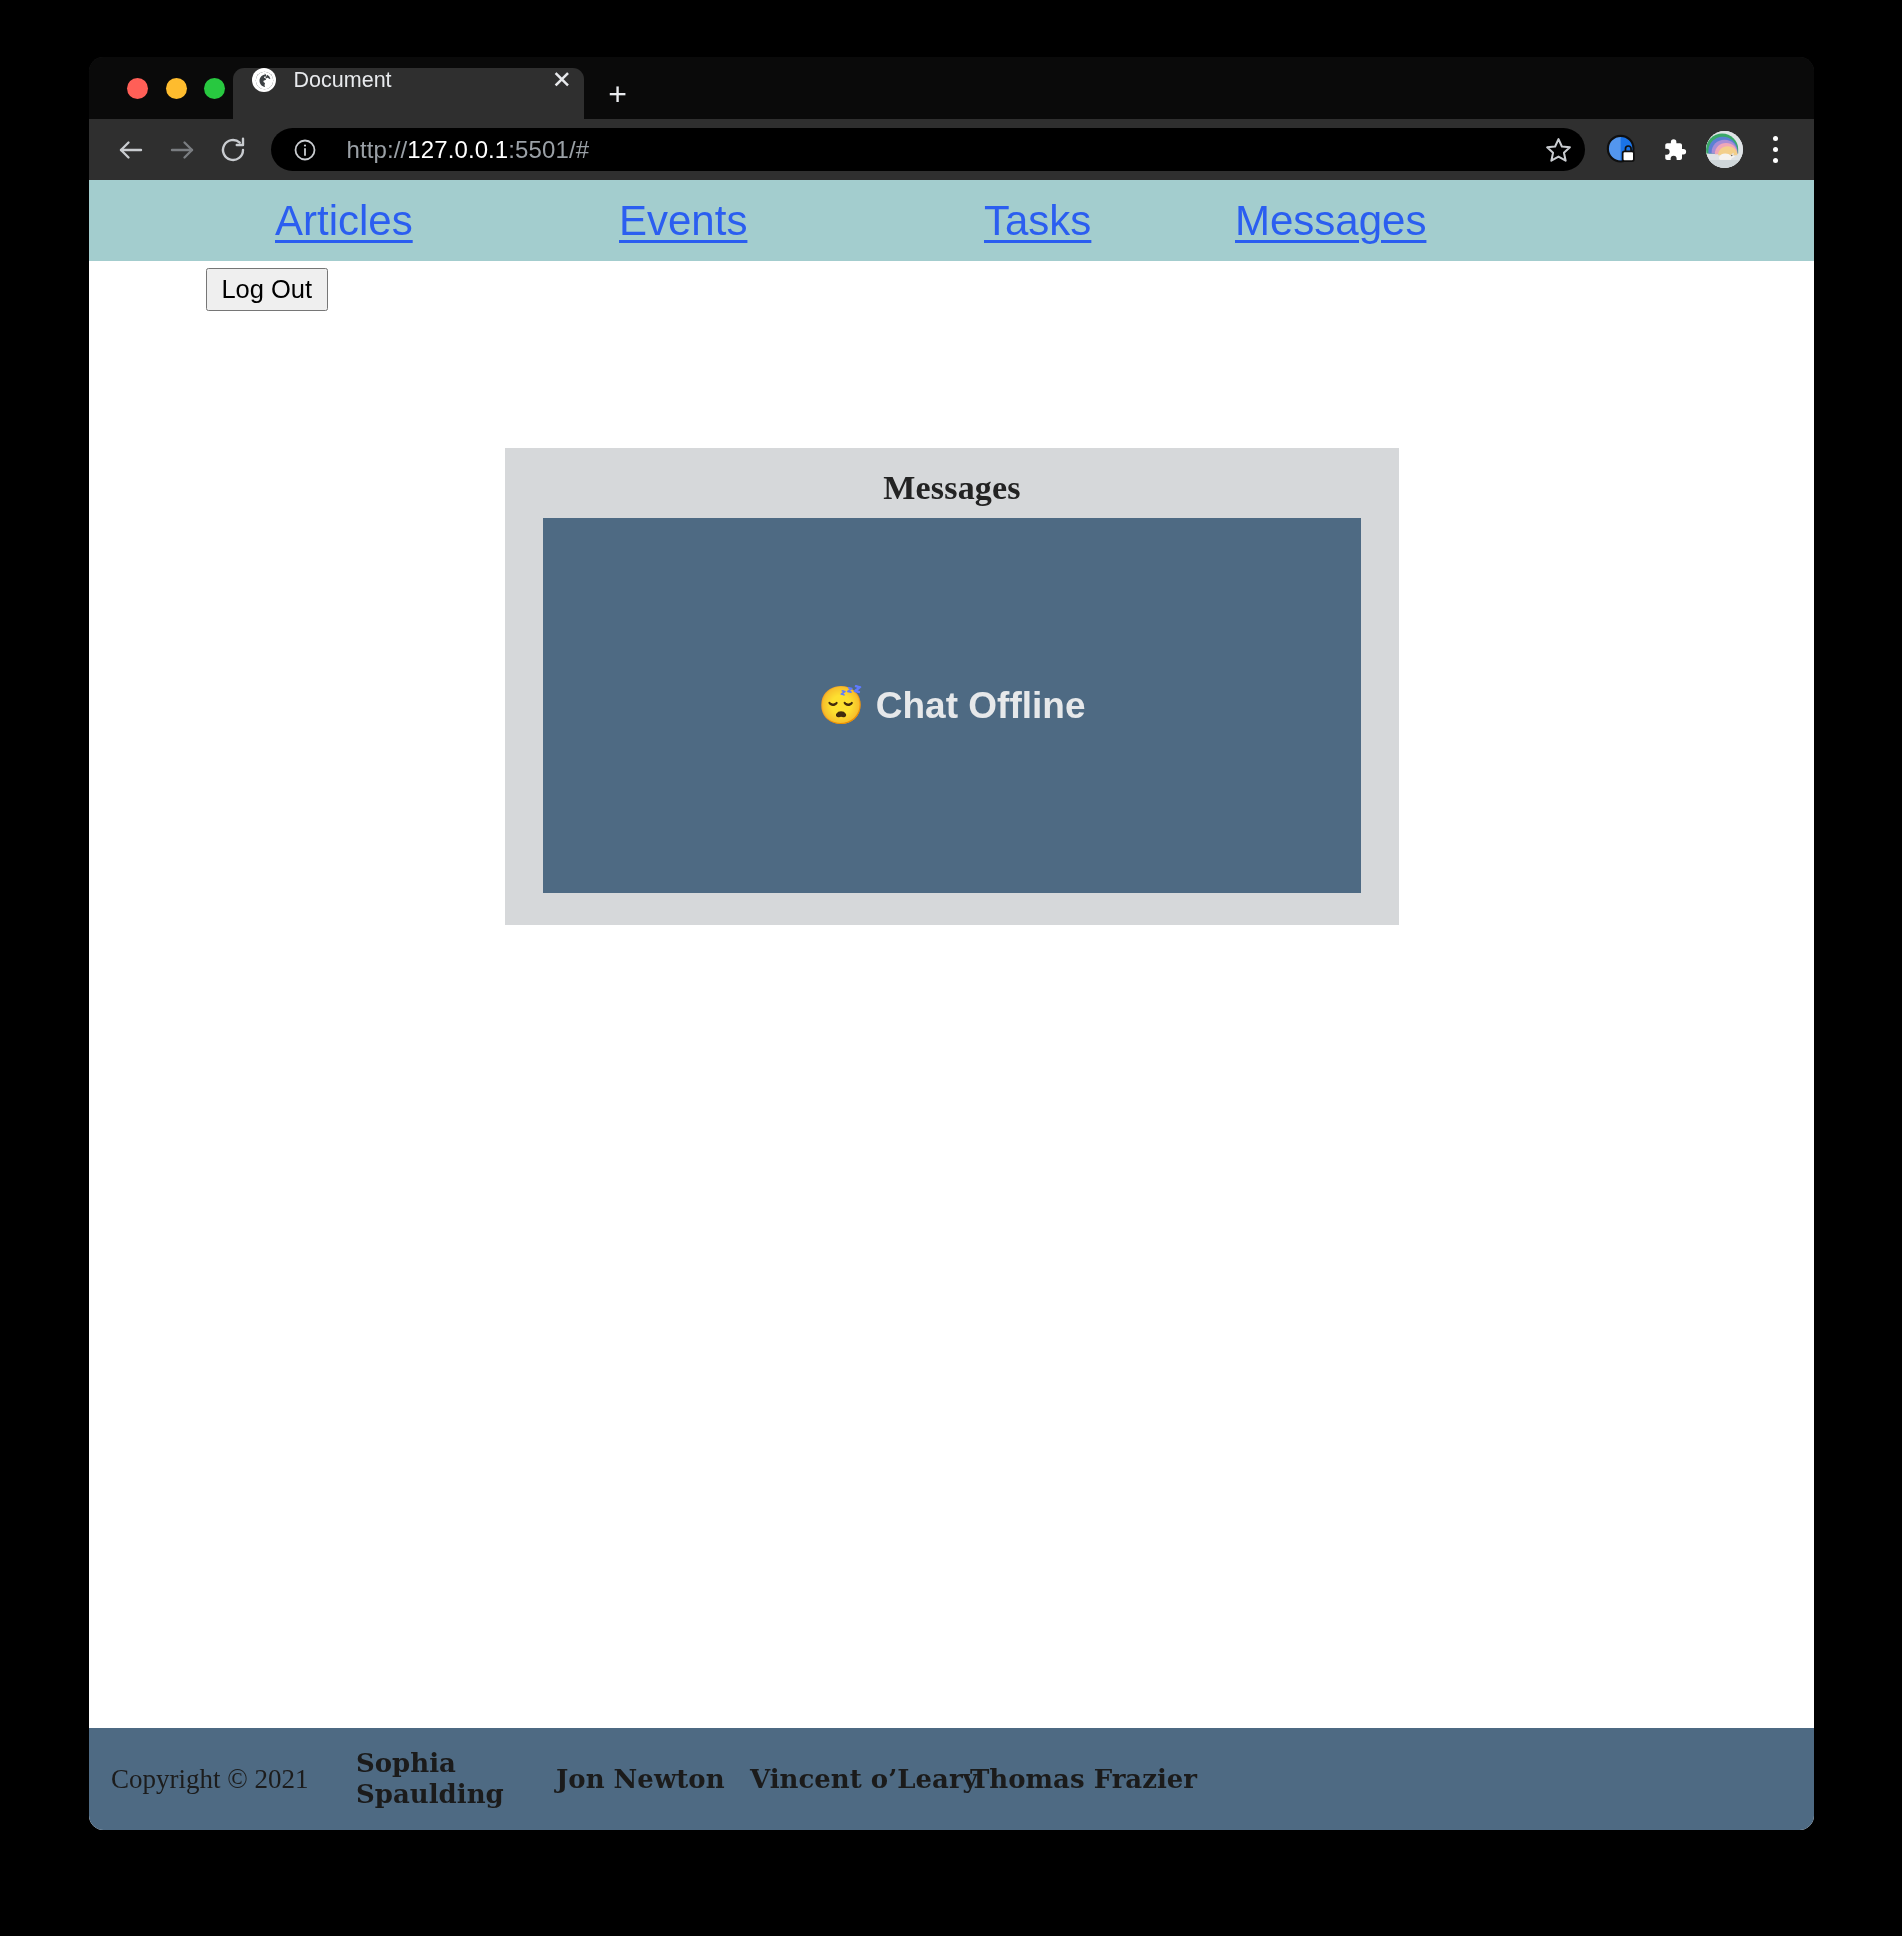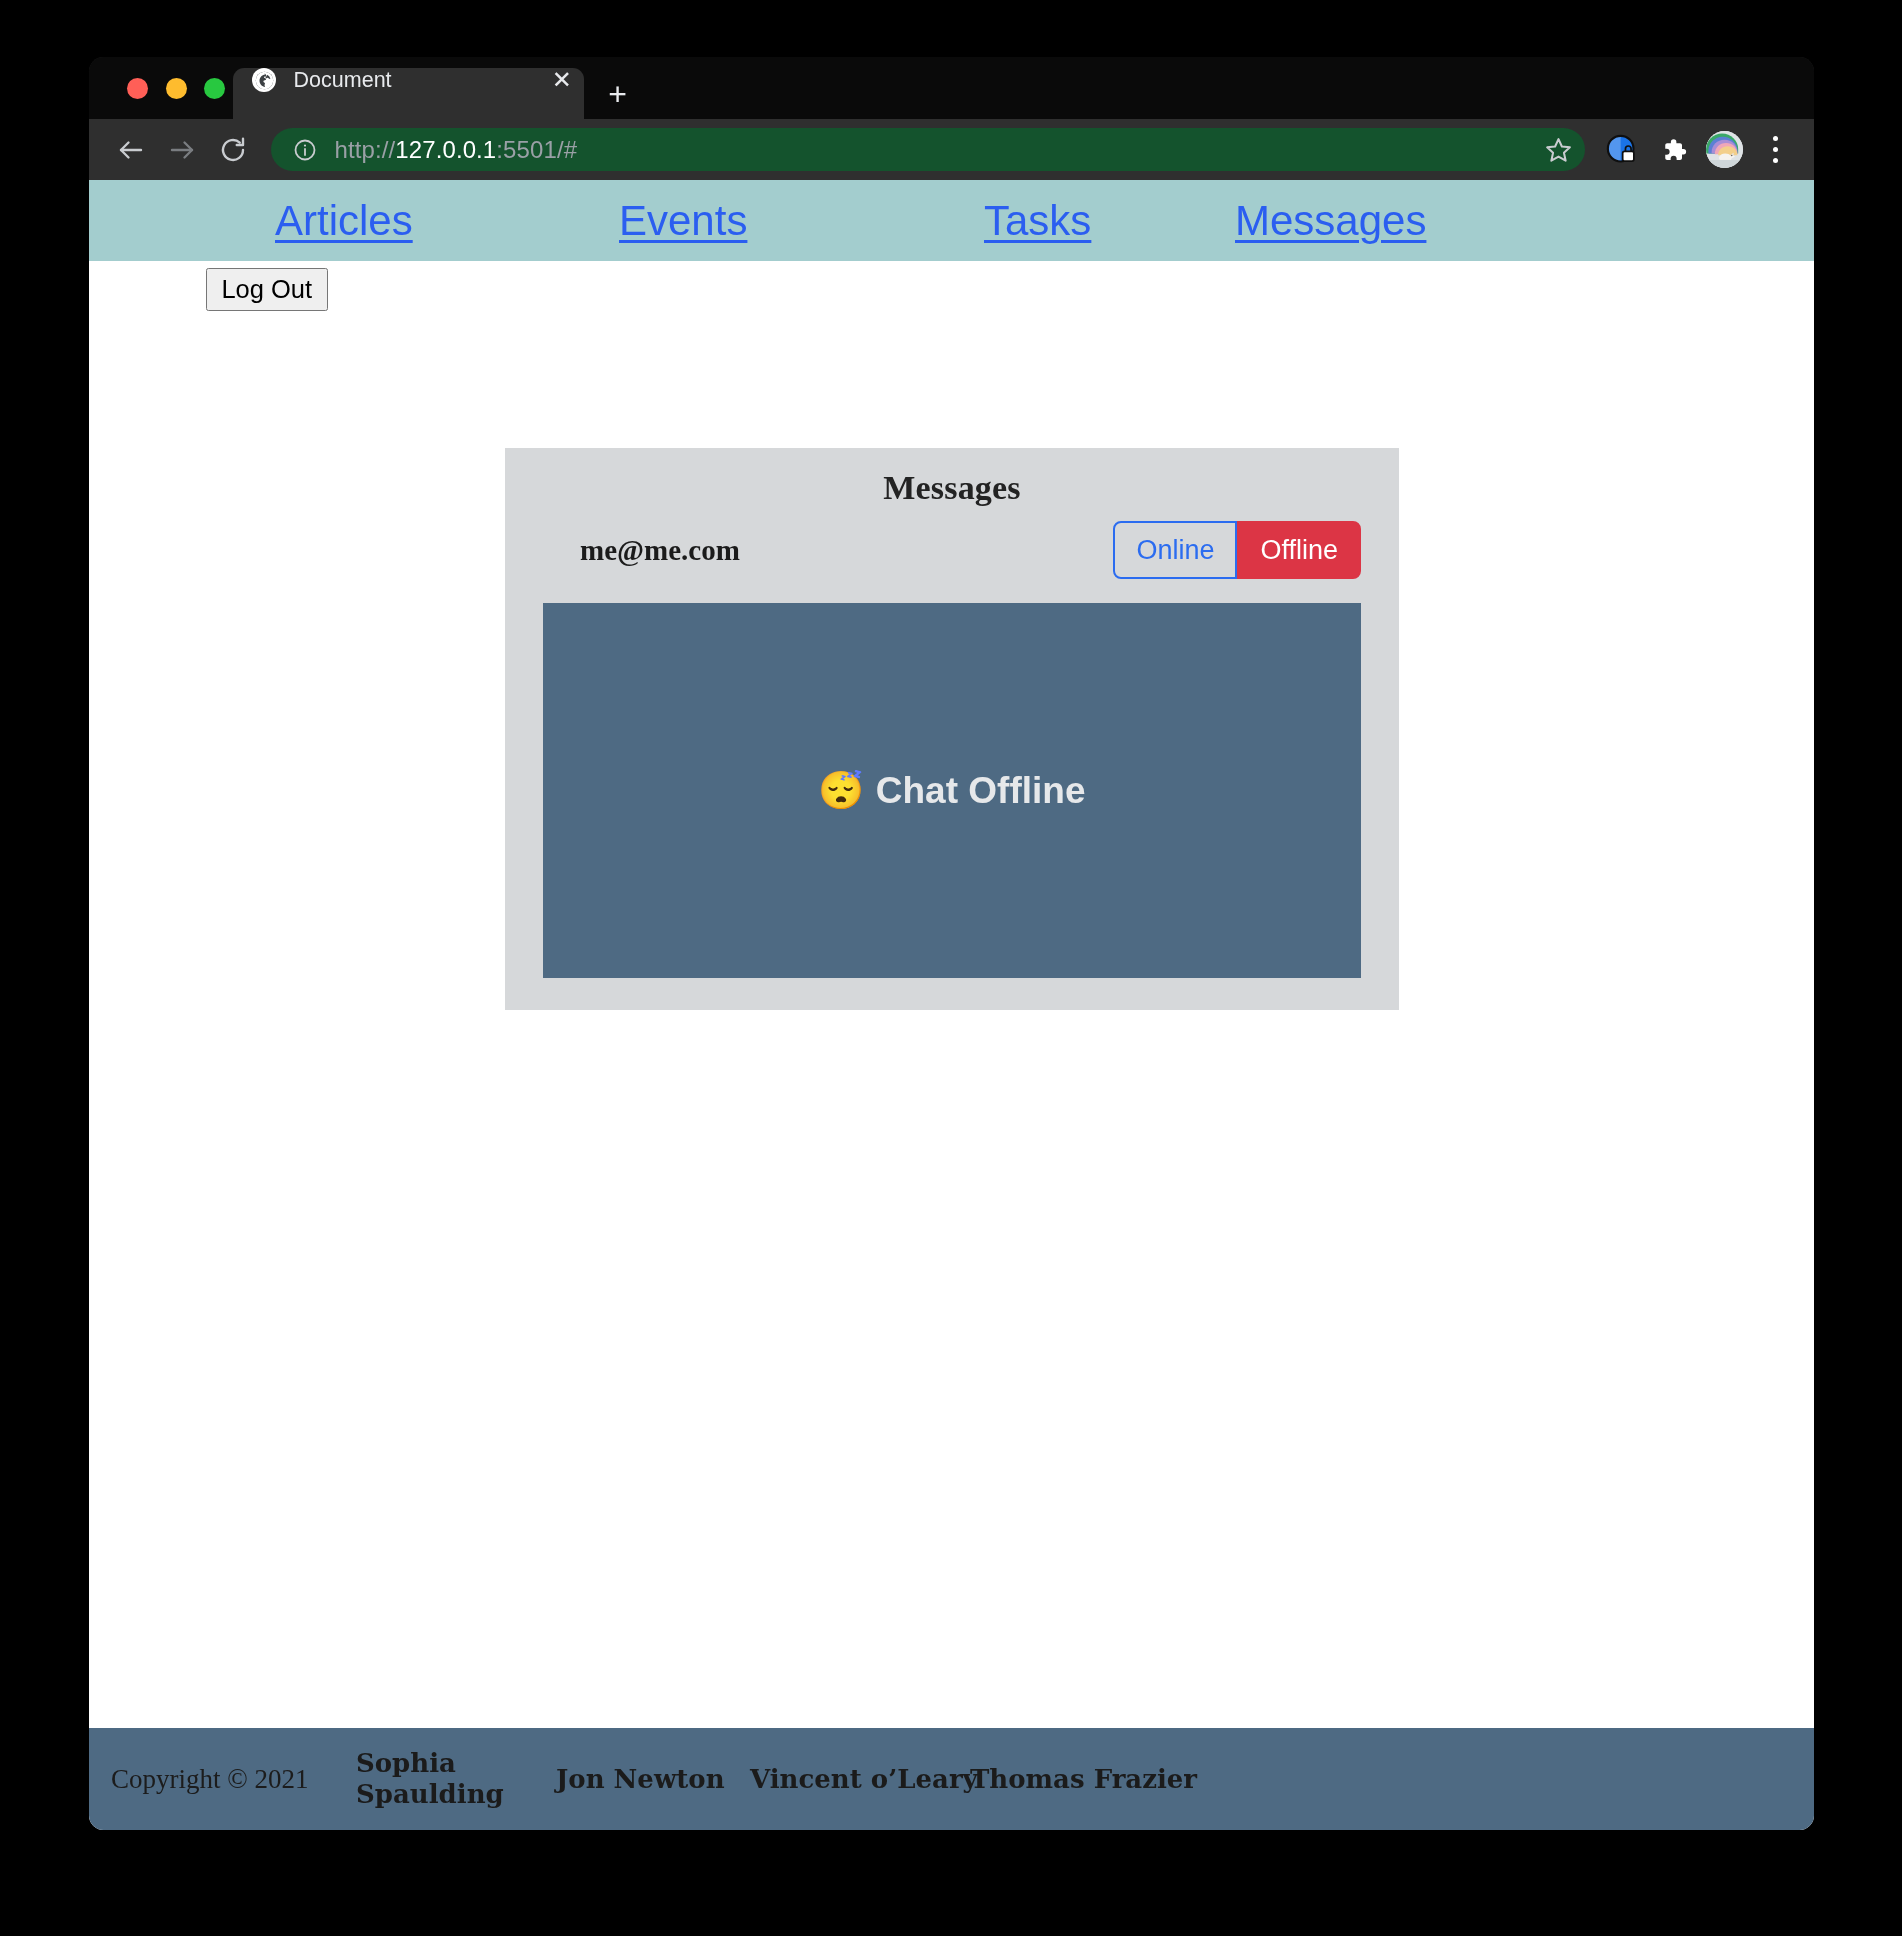--- a/index.html
+++ b/index.html
@@ -118,27 +118,28 @@
     flex: 0 0 auto;
   }
   .nav-btn.first { margin-left: 16px; }
   .nav-btn svg { display: block; }
   .nav-btn.disabled { color: #7a7d81; }
 
   .omnibox {
     flex: 1 1 auto;
     height: 43px;
     margin: 0 12.8px 0 12.8px;
-    background: #14532d;
+    background: #000000;
     border-radius: 21.5px;
     display: flex;
     align-items: center;
     padding: 0 14.4px;
     box-sizing: border-box;
     position: relative;
+    gap: 12px;
   }
   .omni-info {
     width: 27px;
     height: 27px;
     flex: 0 0 auto;
     color: #c9ccd0;
     display: flex;
     align-items: center;
     justify-content: center;
     margin-left: 6.4px;
@@ -506,27 +507,20 @@
       <a href="#" class="nav-messages">Messages</a>
     </nav>
 
     <div class="logout-wrap">
       <button class="logout-btn">Log Out</button>
     </div>
 
     <section class="card">
       <h2 class="card-title">Messages</h2>
 
-      <div class="card-header-row">
-        <span class="user-email">me@me.com</span>
-        <span class="status-group">
-          <button class="btn-online">Online</button>
-          <button class="btn-offline">Offline</button>
-        </span>
-      </div>
 
       <div class="chat-box">
         <div class="chat-status">
           <span class="chat-emoji">😴</span>
           <span>Chat Offline</span>
         </div>
       </div>
 
     </section>
 

